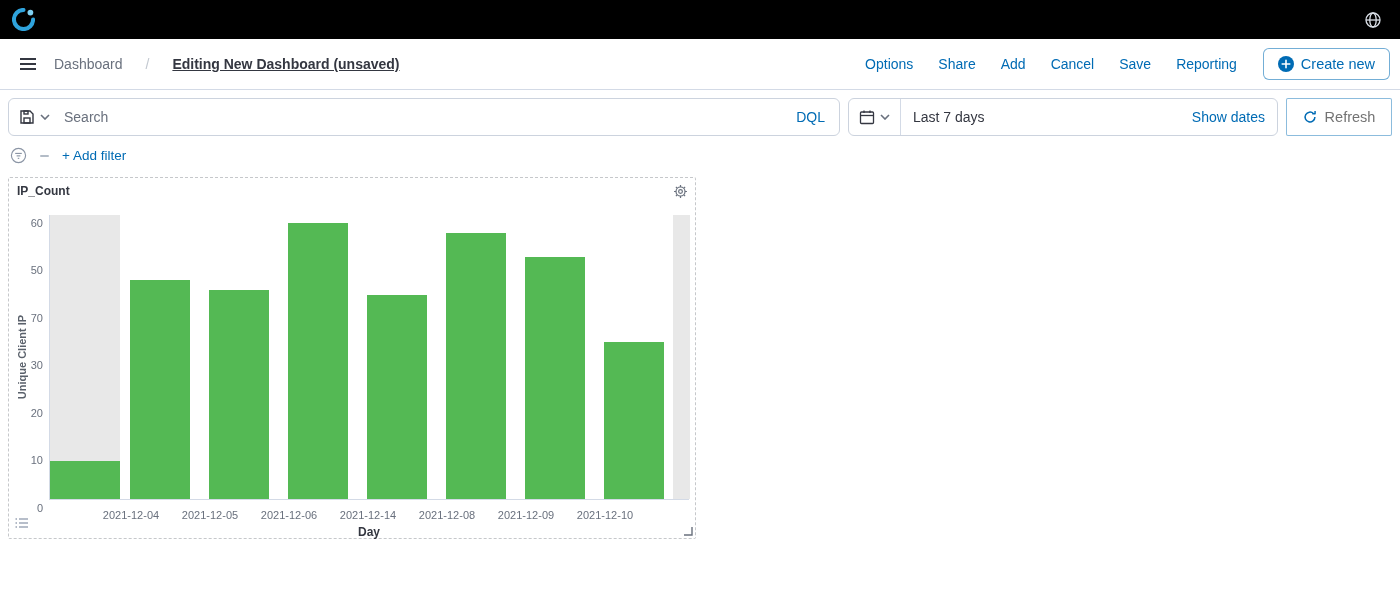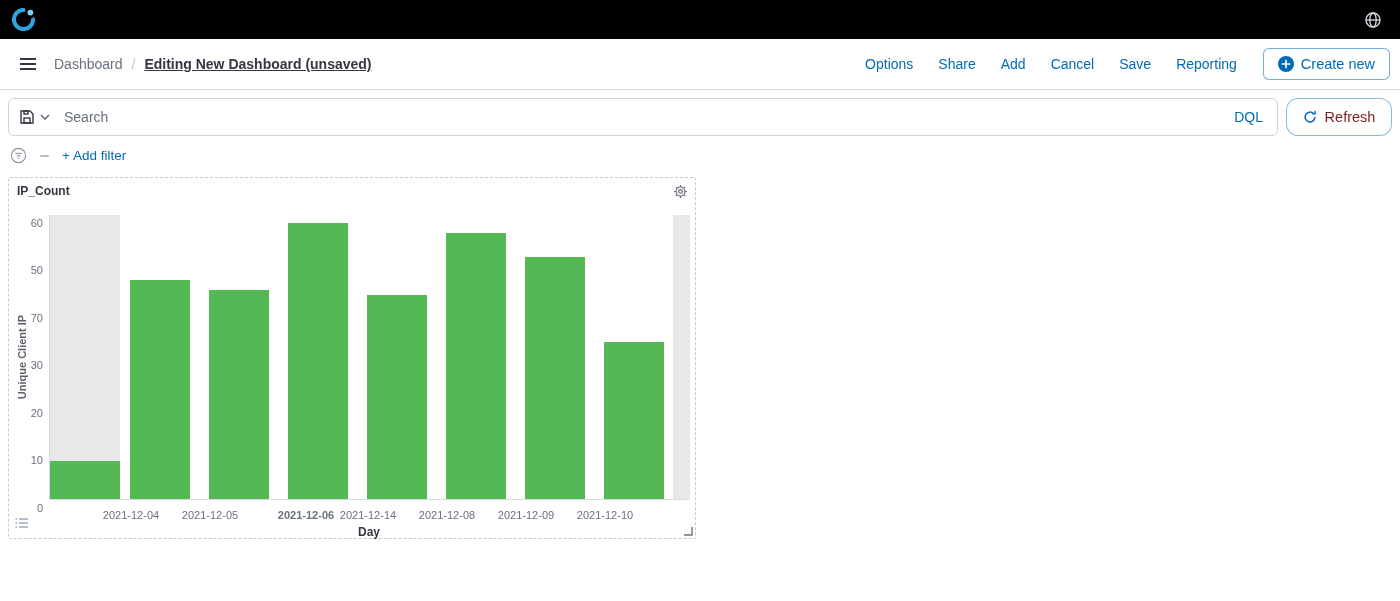--- a/index.html
+++ b/index.html
@@ -9,41 +9,41 @@
 
 
 .topbar { height:39px; background:#000; display:flex; align-items:center; justify-content:space-between; padding:0 14px 0 12px; }
 .logo { display:flex; align-items:center; gap:8px; cursor:pointer; }
 .logo-text { font-size:17px; font-weight:700; color:#fff; letter-spacing:.2px; }
 .lt-open { color:#2fa3dc; }
 .icon-btn { background:none; border:none; cursor:pointer; display:flex; align-items:center; padding:4px; }
 
 
 .toolbar { height:51px; display:flex; align-items:center; gap:14px; padding:0 10px 0 16px; border-bottom:1px solid #d3dae6; background:#fff; }
-.breadcrumb { display:flex; align-items:center; gap:9px; font-size:14px; }
+.breadcrumb { display:flex; align-items:center; gap:23px; font-size:14px; }
 .bc-parent { color:#69707d; background:none; border:none; font-size:14px; cursor:pointer; }
 .bc-sep { color:#c2c8d0; }
 .bc-current { font-weight:700; color:#343741;text-decoration:underline; }
 .toolbar-spacer { flex:1; }
 .top-links { display:flex; align-items:center; gap:25px; margin-right:12px;margin-left:20px; }
 .tb-link { color:#006bb4; background:none; border:none; font-size:14px; cursor:pointer; }
 .create-btn { display:flex; align-items:center; gap:7px; height:32px; padding:0 14px; border:1px solid rgba(0,107,180,.55); border-radius:6px; background:#fff; color:#006bb4; font-size:14.5px; font-weight:500; cursor:pointer; }
 
 
 .searchrow { display:flex; align-items:center; gap:8px; padding:8px 8px 0 8px; }
 .searchbox { flex:1; height:38px; border:1px solid #ccd3de; border-radius:6px; background:#fff; display:flex; align-items:center; overflow:hidden; }
 .addon-btn { height:100%; display:flex; align-items:center; gap:5px; padding:0 10px; background:none; border:none; cursor:pointer; }
 .search-input { flex:1; height:100%; border:none; outline:none; font-size:14px; color:#343741; padding:0 4px; background:transparent; }
 .search-input::placeholder { color:#69707d; opacity:1; }
 .dql-btn { color:#006bb4; font-size:14px; background:none; border:none; padding:0 14px; cursor:pointer; }
 .dategroup { width:430px; height:38px; border:1px solid #ccd3de; border-radius:6px; background:#fff; display:flex; align-items:center; }
 .date-addon { border:none; border-right:1px solid #d3dae6; }
 .date-text { flex:1; text-align:left; font-size:14px; color:#343741; background:none; border:none; padding:0 12px; cursor:pointer; }
 .showdates-btn { color:#006bb4; font-size:14px; background:none; border:none; padding:0 12px; cursor:pointer; white-space:nowrap; }
-.refresh-btn { width:106px; height:38px; display:flex; align-items:center; justify-content:center; gap:8px; border:1px solid rgba(0,107,180,.45); border-radius:12px; background:#fff; color:#7f1d1d; font-size:14.5px; font-weight:500; cursor:pointer; }
+.refresh-btn { width:106px; height:38px; display:flex; align-items:center; justify-content:center; gap:8px; border:1px solid rgba(0,107,180,.45); border-radius:2px; background:#fff; color:#737373; font-size:14.5px; font-weight:500; cursor:pointer; }
 
 
 .filterrow { display:flex; align-items:center; gap:13px; padding:11px 10px 0 10px; }
 .filter-dash { width:9px; height:2px; background:#b3bcc7; border-radius:1px; }
 .addfilter-btn { color:#006bb4; font-size:13.5px; background:none; border:none; cursor:pointer; }
 
 
 .panel { position:relative; width:688px; height:362px; margin:13px 0 0 8px; background:#fff; border:1px dashed #c6c8cb; border-radius:2px; }
 .panel-title { position:absolute; top:6px; left:8px; font-size:12px; font-weight:700; color:#343741; }
 .gear-btn { position:absolute; top:4px; right:5px; background:none; border:none; cursor:pointer; padding:2px; }
@@ -118,20 +118,35 @@
           <rect x="5" y="2" width="4" height="3"></rect>
         </svg>
         <svg width="10" height="6" viewBox="0 0 10 6" fill="none" stroke="#69707d" stroke-width="1.6">
           <path d="M1 1l4 4 4-4"></path>
         </svg>
       </button>
       <input class="search-input" type="text" placeholder="Search" style="">
       <button class="dql-btn">DQL</button>
     </div>
 
+    <div class="dategroup">
+      <button class="addon-btn date-addon">
+        <svg width="16" height="16" viewBox="0 0 16 16" fill="none" stroke="#343741" stroke-width="1.3">
+          <rect x="1.5" y="3" width="13" height="11.5" rx="1"></rect>
+          <line x1="1.5" y1="6.5" x2="14.5" y2="6.5"></line>
+          <line x1="5" y1="1.5" x2="5" y2="4"></line>
+          <line x1="11" y1="1.5" x2="11" y2="4"></line>
+        </svg>
+        <svg width="10" height="6" viewBox="0 0 10 6" fill="none" stroke="#69707d" stroke-width="1.6">
+          <path d="M1 1l4 4 4-4"></path>
+        </svg>
+      </button>
+      <button class="date-text">Last 7 days</button>
+      <button class="showdates-btn">Show dates</button>
+    </div>
 
     <button class="refresh-btn">
       <svg width="14" height="14" viewBox="0 0 16 16" fill="none" stroke="#006bb4" stroke-width="1.7">
         <path d="M13.6 8a5.6 5.6 0 1 1-1.7-4"></path>
         <path d="M13.8 1.2v3.2h-3.2" stroke-linejoin="round"></path>
       </svg>
       <span>Refresh</span>
     </button>
   </div>
 
@@ -188,20 +203,20 @@
     </span>
   <div class="ytick" style="top: 322px;">0</div>
       <div class="ytick" style="top: 274px;">10</div>
       <div class="ytick" style="top: 227px;">20</div>
       <div class="ytick" style="top: 179px;">30</div>
       <div class="ytick" style="top: 132px;">70</div>
       <div class="ytick" style="top: 84px;">50</div>
       <div class="ytick" style="top: 37px;">60</div>
       <div class="xlabel" style="left: 122px;">2021-12-04</div>
       <div class="xlabel" style="left: 201px;">2021-12-05</div>
-      <div class="xlabel" style="left: 297px; font-weight: bold;">2021-12-06</div>
+      <div class="xlabel" style="left: 280px;">2021-12-06</div>
       <div class="xlabel" style="left: 359px;">2021-12-14</div>
       <div class="xlabel" style="left: 438px;">2021-12-08</div>
       <div class="xlabel" style="left: 517px;">2021-12-09</div>
       <div class="xlabel" style="left: 596px;">2021-12-10</div>
     </section>
 
 </div>
 
 </body></html>

